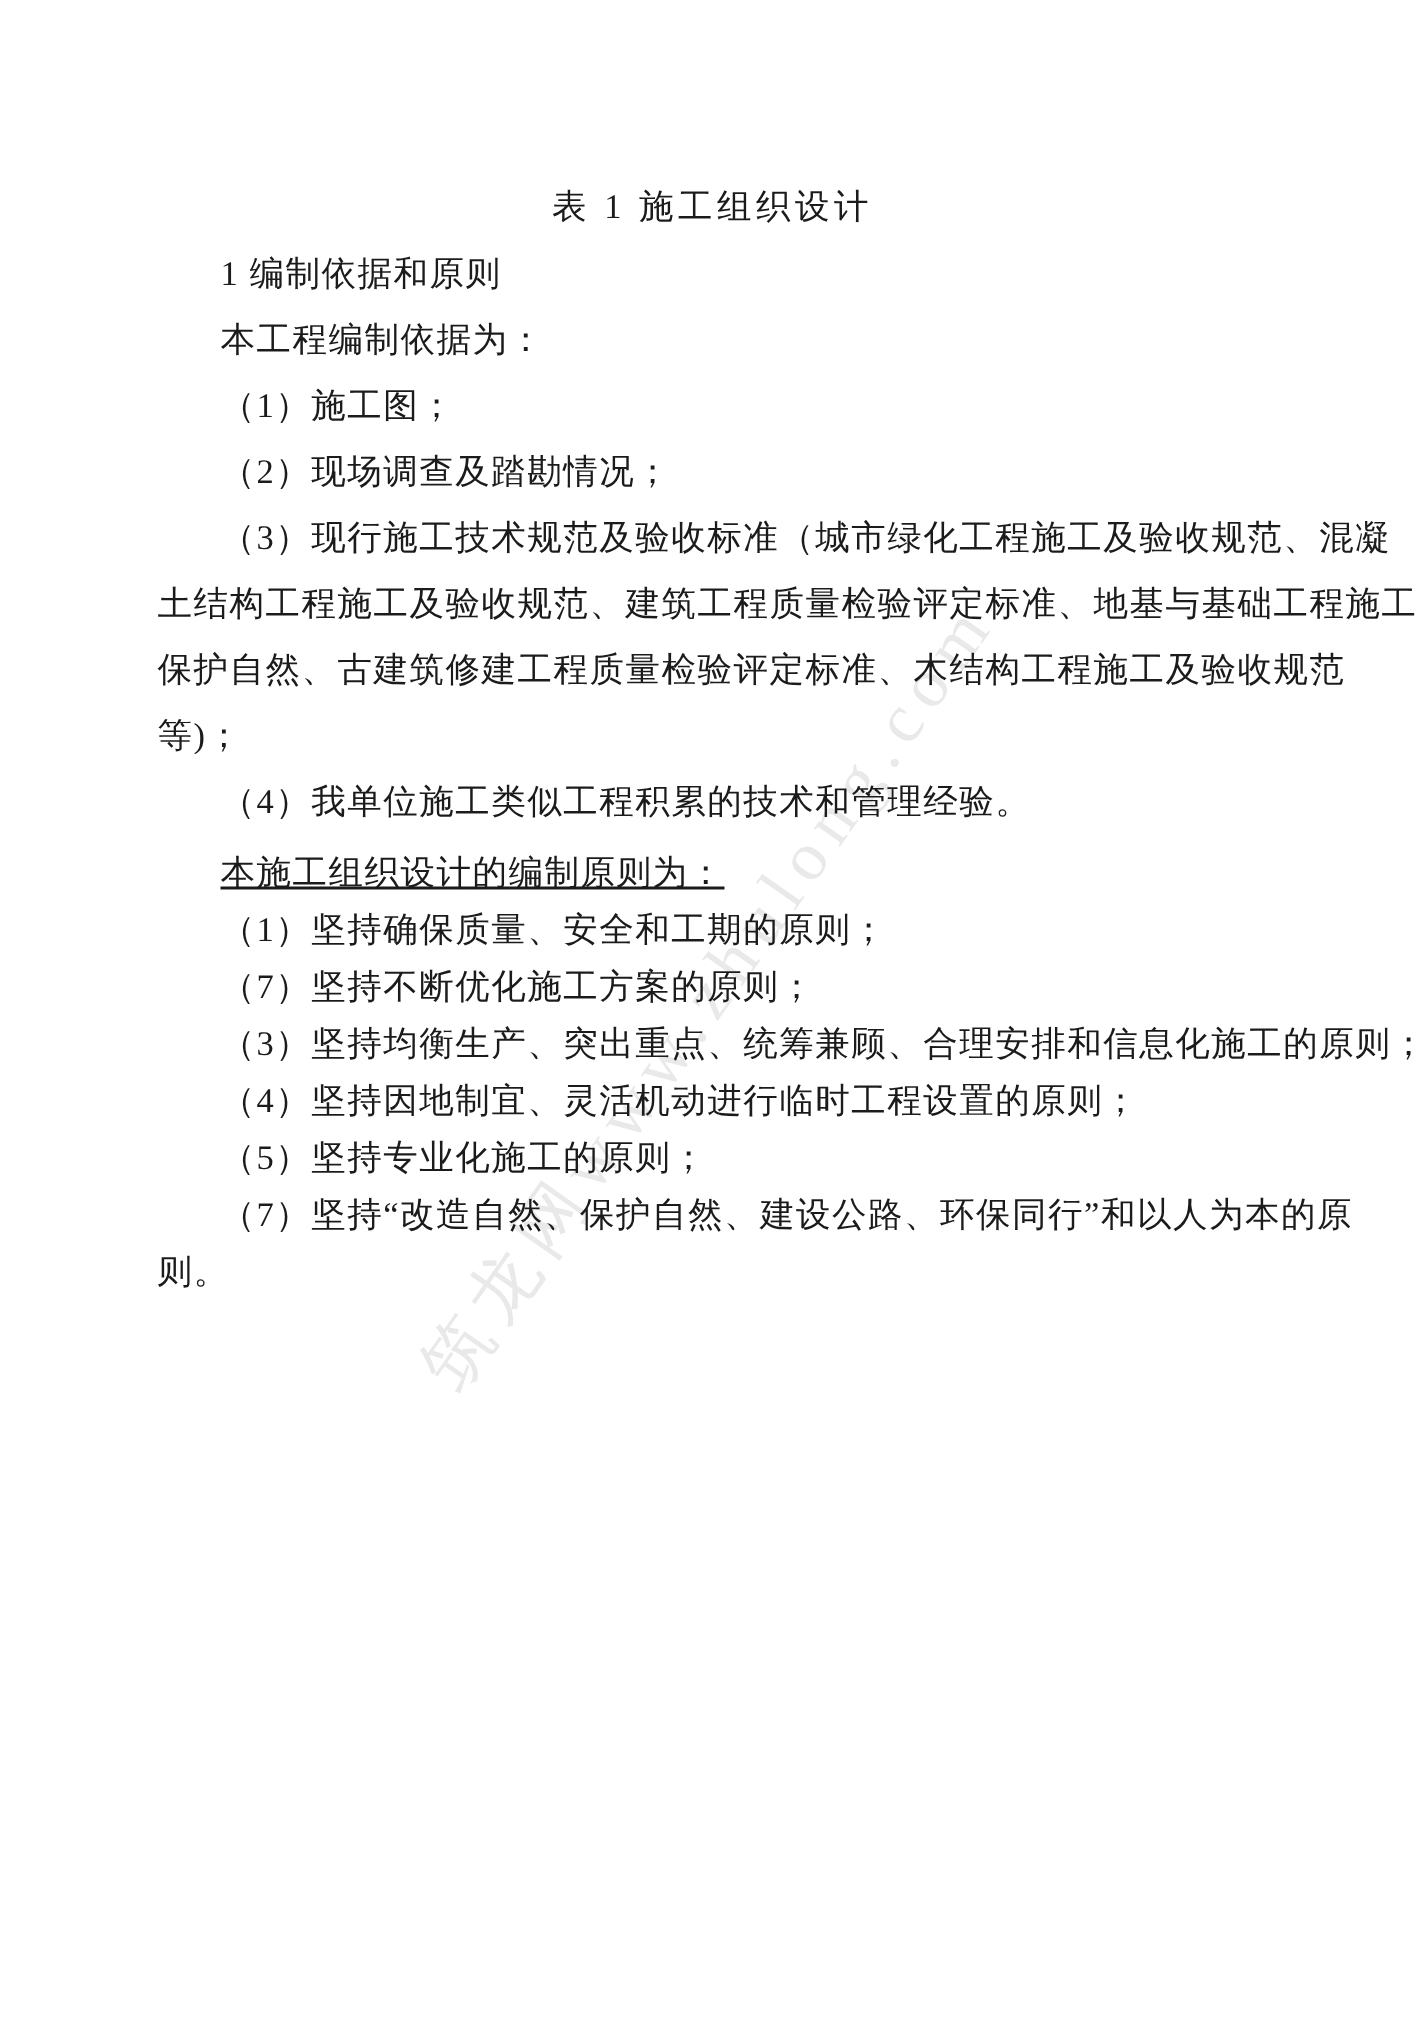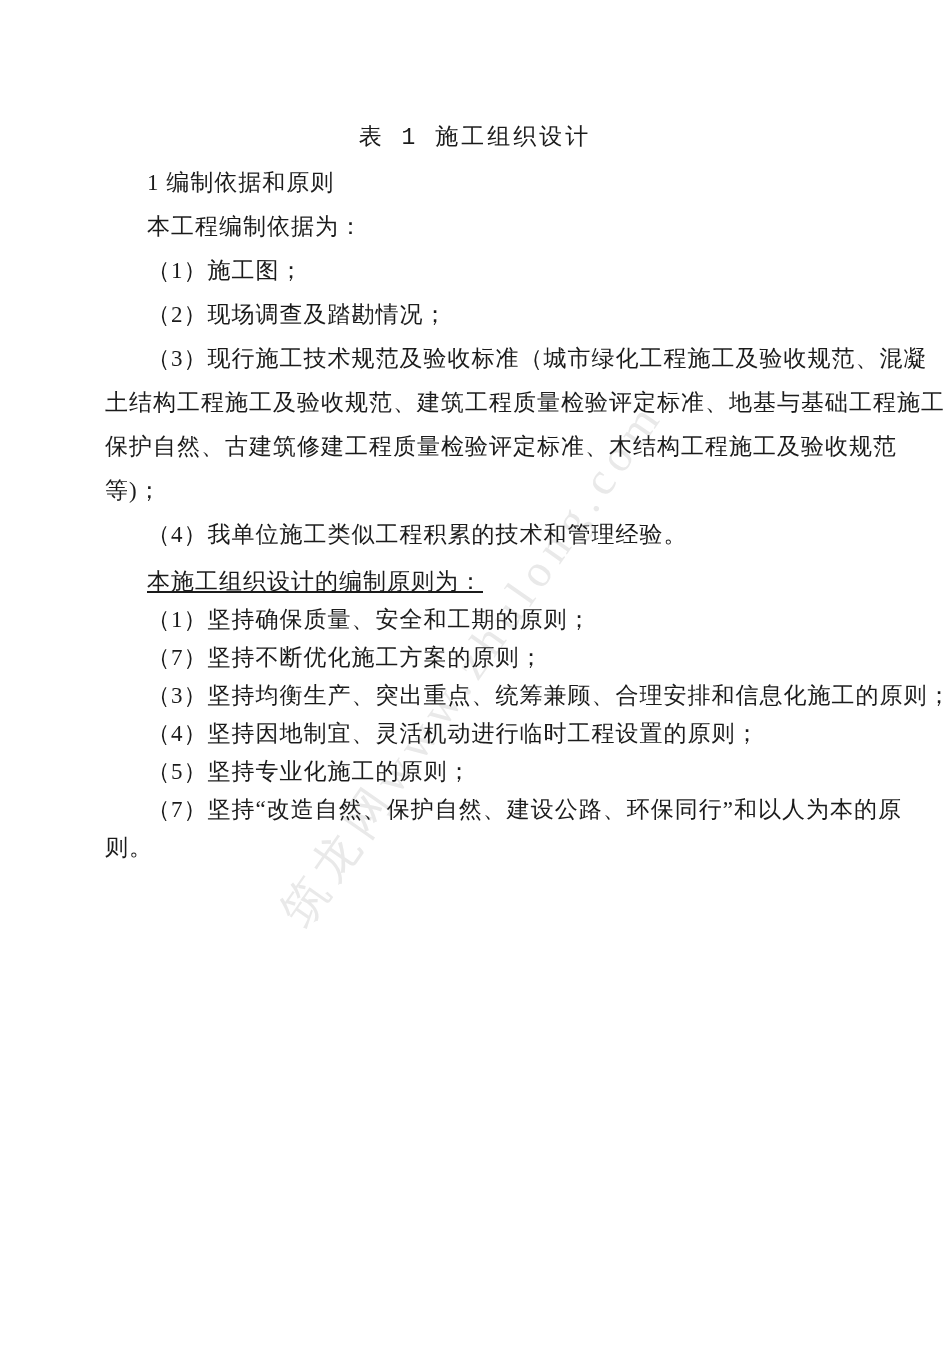--- a/index.html
+++ b/index.html
@@ -32,21 +32,20 @@
   }
   .doc-title {
     position: relative;
     z-index: 1;
     padding-top: 121px;
     text-align: center;
     font-size: 23px;
     line-height: 34px;
     font-weight: 400;
     letter-spacing: 3px;
-    font-family: Liberation Mono, monospace;
   }
   .content {
     position: relative;
     z-index: 1;
     margin-top: 6px;
     padding: 0 105px;
   }
   .line {
     font-size: 23px;
     letter-spacing: 1px;

